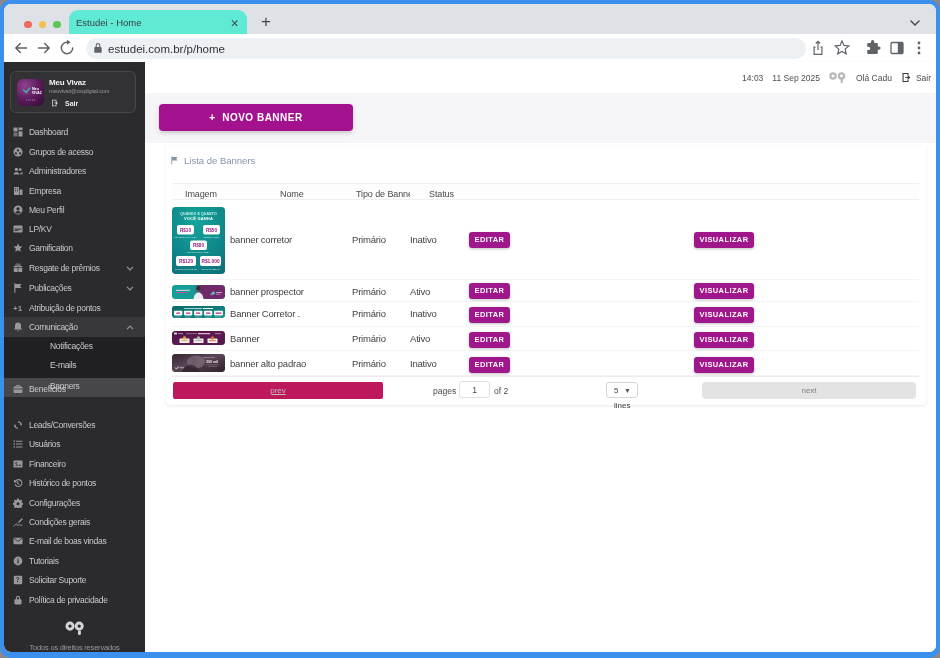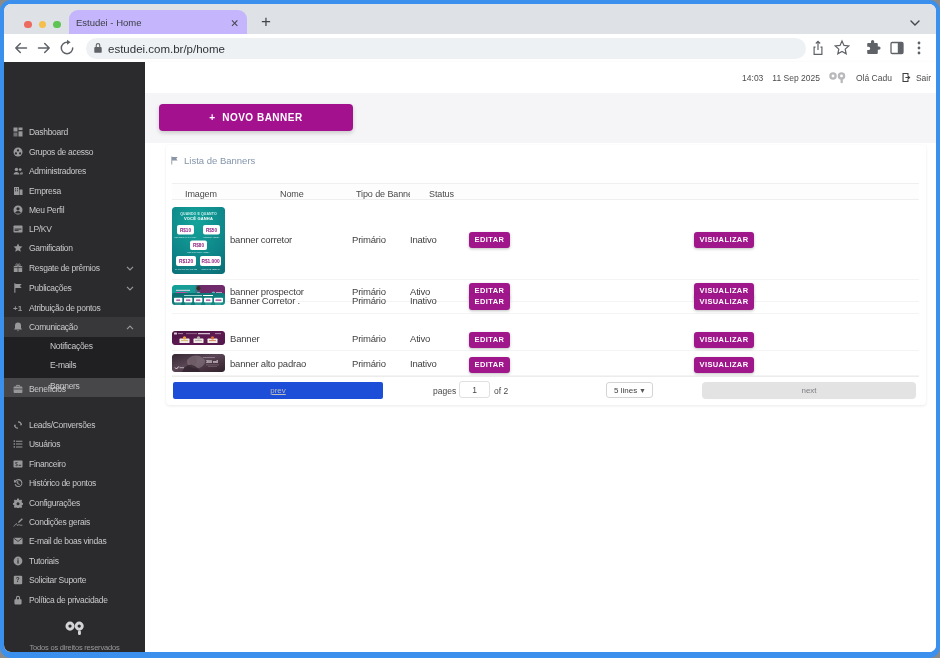--- a/index.html
+++ b/index.html
@@ -4,21 +4,21 @@
 <style>
 * { margin:0; padding:0; box-sizing:border-box; }
 html,body { width:940px; height:658px; overflow:hidden; background:#8a8a8a; font-family:"Liberation Sans", sans-serif; }
 #stage { position:relative; width:940px; height:658px; }
 
 #frame { position:absolute; inset:0; background:#3b90ee; border-radius:11px; }
 #chrome { position:absolute; left:4px; top:4px; right:4px; bottom:6px; border-radius:7px; overflow:hidden; background:#fff; }
 
 #tabstrip { position:absolute; left:0; top:0; right:0; height:30px; background:#dee1e6; }
 .light { position:absolute; top:16.5px; width:7.6px; height:7.6px; border-radius:50%; }
-#tab { position:absolute; left:65px; top:6px; width:178px; height:24px; background:#c4b5fd; border-radius:9px 9px 0 0; }
+#tab { position:absolute; left:65px; top:6px; width:178px; height:24px; background:#5eead4; border-radius:9px 9px 0 0; }
 #tab .title { position:absolute; left:7px; top:7px; font-size:9.5px; color:#3c4043; }
 #tab .close { position:absolute; right:8px; top:6.5px; font-size:10.5px; color:#46494c; }
 #newtab { position:absolute; left:252px; top:8px; width:20px; height:20px; color:#44474a; font-size:17px; font-weight:300; text-align:center; line-height:19px; }
 
 #toolbar { position:absolute; left:0; top:30px; right:0; height:28px; background:#fff; }
 .tbicon { position:absolute; top:5px; width:18px; height:18px; }
 #omnibox { position:absolute; left:82px; top:4px; width:720px; height:21px; background:#eef1f3; border-radius:11px; }
 #omnibox .lock { position:absolute; left:6px; top:4px; }
 #omnibox .url { position:absolute; left:22px; top:4.5px; font-size:11.5px; color:#2f3338; }
 
@@ -47,25 +47,25 @@
 .hrow { position:absolute; left:0; top:0; width:747px; height:17px; border-top:1px solid #efefef; border-bottom:1px solid #efefef; background:#fdfdfd; }
 .hcell { position:absolute; top:5px; font-size:9px; letter-spacing:-0.1px; color:#4a4a4c; }
 .row { position:absolute; left:0; width:747px; border-bottom:1px solid #f4f4f5; }
 .nm { position:absolute; left:58px; font-size:9.5px; letter-spacing:-0.2px; color:#3f3f41; }
 .tp { position:absolute; left:180px; font-size:9.5px; letter-spacing:-0.2px; color:#3f3f41; }
 .st { position:absolute; left:238px; font-size:9.5px; letter-spacing:-0.2px; color:#3f3f41; }
 .ebtn { position:absolute; left:297px; width:41px; height:16px; background:#a0178b; border-radius:3px; color:#fff; font-size:7.5px; font-weight:bold; letter-spacing:0.4px; text-align:center; line-height:16px; box-shadow:0 1px 3px rgba(0,0,0,0.25); }
 .vbtn { position:absolute; left:522px; width:60px; height:16px; background:#a0178b; border-radius:3px; color:#fff; font-size:7.5px; font-weight:bold; letter-spacing:0.4px; text-align:center; line-height:16px; box-shadow:0 1px 3px rgba(0,0,0,0.25); }
 .thumb { position:absolute; left:0; border-radius:3px; overflow:hidden; filter:blur(0.3px); }
 #tfoot { position:absolute; left:0; top:193px; width:747px; height:25px; border-top:1px solid #ececec; }
-#prevbtn { position:absolute; left:1px; top:5px; width:210px; height:17px; background:#1d4ed8; border-radius:2px; text-align:center; line-height:17px; font-size:8px; color:#bdbdbd;text-decoration:underline; }
+#prevbtn { position:absolute; left:1px; top:5px; width:210px; height:17px; background:#be185d; border-radius:2px; text-align:center; line-height:17px; font-size:8px; color:#bdbdbd;text-decoration:underline; }
 #pagetxt { position:absolute; left:261px; top:9px; font-size:8.5px; color:#48484a; }
 #pageinp { position:absolute; left:287px; top:4px; width:31px; height:17px; border:1px solid #e0e0e0; border-radius:3px; background:#fff; text-align:center; line-height:16px; font-size:8.5px; color:#48484a; }
 #oftxt { position:absolute; left:322px; top:9px; font-size:8.5px; color:#48484a; }
-#sel { position:absolute; left:434px; top:5px; width:47px; height:16px; border:1px solid #d4d4d4; border-radius:3px; background:#fff; font-size:8px; color:#3e3e40; line-height:15px; padding-left:7px; }
+#sel { position:absolute; left:434px; top:5px; width:32px; height:16px; border:1px solid #d4d4d4; border-radius:3px; background:#fff; font-size:8px; color:#3e3e40; line-height:15px; padding-left:7px; }
 #nextbtn { position:absolute; left:530px; top:5px; width:214px; height:17px; background:#e3e3e4; border-radius:4px; text-align:center; line-height:17px; font-size:8px; color:#7e7e80; }
 </style>
 </head>
 <body>
 <div id="stage">
   <div id="frame"></div>
   <div id="chrome">
     <div id="tabstrip">
       <div class="light" style="left:20px; background:#ec6a5e;"></div>
       <div class="light" style="left:34.5px; background:#f5bf4e;"></div>
@@ -116,20 +116,35 @@
       <svg class="tbicon" style="left:906px;" viewBox="0 0 18 18">
           <g fill="#5f6368">
             <circle cx="9" cy="4" r="1.4"></circle>
             <circle cx="9" cy="9" r="1.4"></circle>
             <circle cx="9" cy="14" r="1.4"></circle>
           </g>
         </svg>
     </div>
     <div id="app">
       <div id="sidebar">
+        <div id="pcard">
+          <div id="avatar">
+            <svg width="28" height="27" viewBox="0 0 28 27">
+                <path d="M6.5 11l2.6 2.6 3.6-4.4" stroke="#48aaa6" stroke-width="1.6" fill="none" stroke-linecap="round"></path>
+                <text x="15" y="11" font-size="3.4" fill="#fff" font-weight="bold">Meu</text>
+                <text x="15" y="14.6" font-size="3.4" fill="#fff" font-weight="bold">VIVAZ</text>
+                <text x="9" y="22" font-size="2.8" fill="#c9c" opacity="0.8">v i v a z</text>
+              </svg>
+          </div>
+          <div style="position:absolute; left:38px; top:6px; font-size:8px; letter-spacing:-0.2px; font-weight:bold; color:#f0f0f2;">Meu Vivaz</div>
+          <div style="position:absolute; left:38px; top:16px; font-size:5.6px; letter-spacing:-0.2px; color:#98989a;">meuvivaz@csqdigital.com</div>
+          <div style="position:absolute; left:40px; top:26.5px; font-size:7px; font-weight:bold; color:#e8e8ea;"><svg width="8" height="8" viewBox="0 0 11 11" style="vertical-align:-1px; margin-right:6px;">
+                <path d="M1.5 1h6v2.2h-1.1V2.1H2.6v6.8h3.8V7.8h1.1V10h-6zM7 3.2l2.4 2.3L7 7.8l-.8-.8 1-1H4.4V4.9h2.8l-1-.9z" fill="#d8d8da"></path>
+              </svg>Sair</div>
+        </div>
         <div id="darkblock"></div>
         <div id="darkblock2"></div>
         <div id="selrow" style="position:absolute; left:0; top:316px; width:141px; height:19px; background:#47474a;"></div>
         <div id="menu">
         <div class="mi" style="top:60px;">
               <svg class="ic" style="position:absolute;left:9px;top:5px;" width="10" height="10" viewBox="0 0 10 10" fill="#98989a">
                 <rect x="0.5" y="0.5" width="4" height="4"></rect>
                 <rect x="5.5" y="0.5" width="4" height="2.6"></rect>
                 <rect x="0.5" y="5.5" width="4" height="4" fill-opacity="0.65"></rect>
                 <rect x="5.5" y="4.3" width="4" height="5.2"></rect>
@@ -426,21 +441,21 @@
                   <rect x="44" y="7" width="6" height="0.9" fill="#caa9c4"></rect>
                   <rect x="44" y="8.8" width="4.5" height="0.8" fill="#b391ad"></rect>
                 </svg>
               </div>
               <span class="nm" style="top:6px;">banner prospector</span>
               <span class="tp" style="top:6px;">Primário</span>
               <span class="st" style="top:6px;">Ativo</span>
               <div class="ebtn" style="top:2.5px;">EDITAR</div>
               <div class="vbtn" style="top:2.5px;">VISUALIZAR</div>
             </div>
-            <div class="row" style="top:106px; height:25px;">
+            <div class="row" style="top:119px; height:25px;">
               <div class="thumb" id="th3" style="top:3px; width:53px; height:13px;">
                 <svg width="53" height="13" viewBox="0 0 53 13">
                   <defs>
                       <linearGradient id="g3" x1="0" y1="0" x2="1" y2="1">
                         <stop offset="0%" stop-color="#0b6b6b"></stop>
                         <stop offset="60%" stop-color="#0e7f7d"></stop>
                         <stop offset="100%" stop-color="#16948c"></stop>
                       </linearGradient>
                     </defs>
                   <rect width="53" height="13" rx="2" fill="url(#g3)"></rect>

